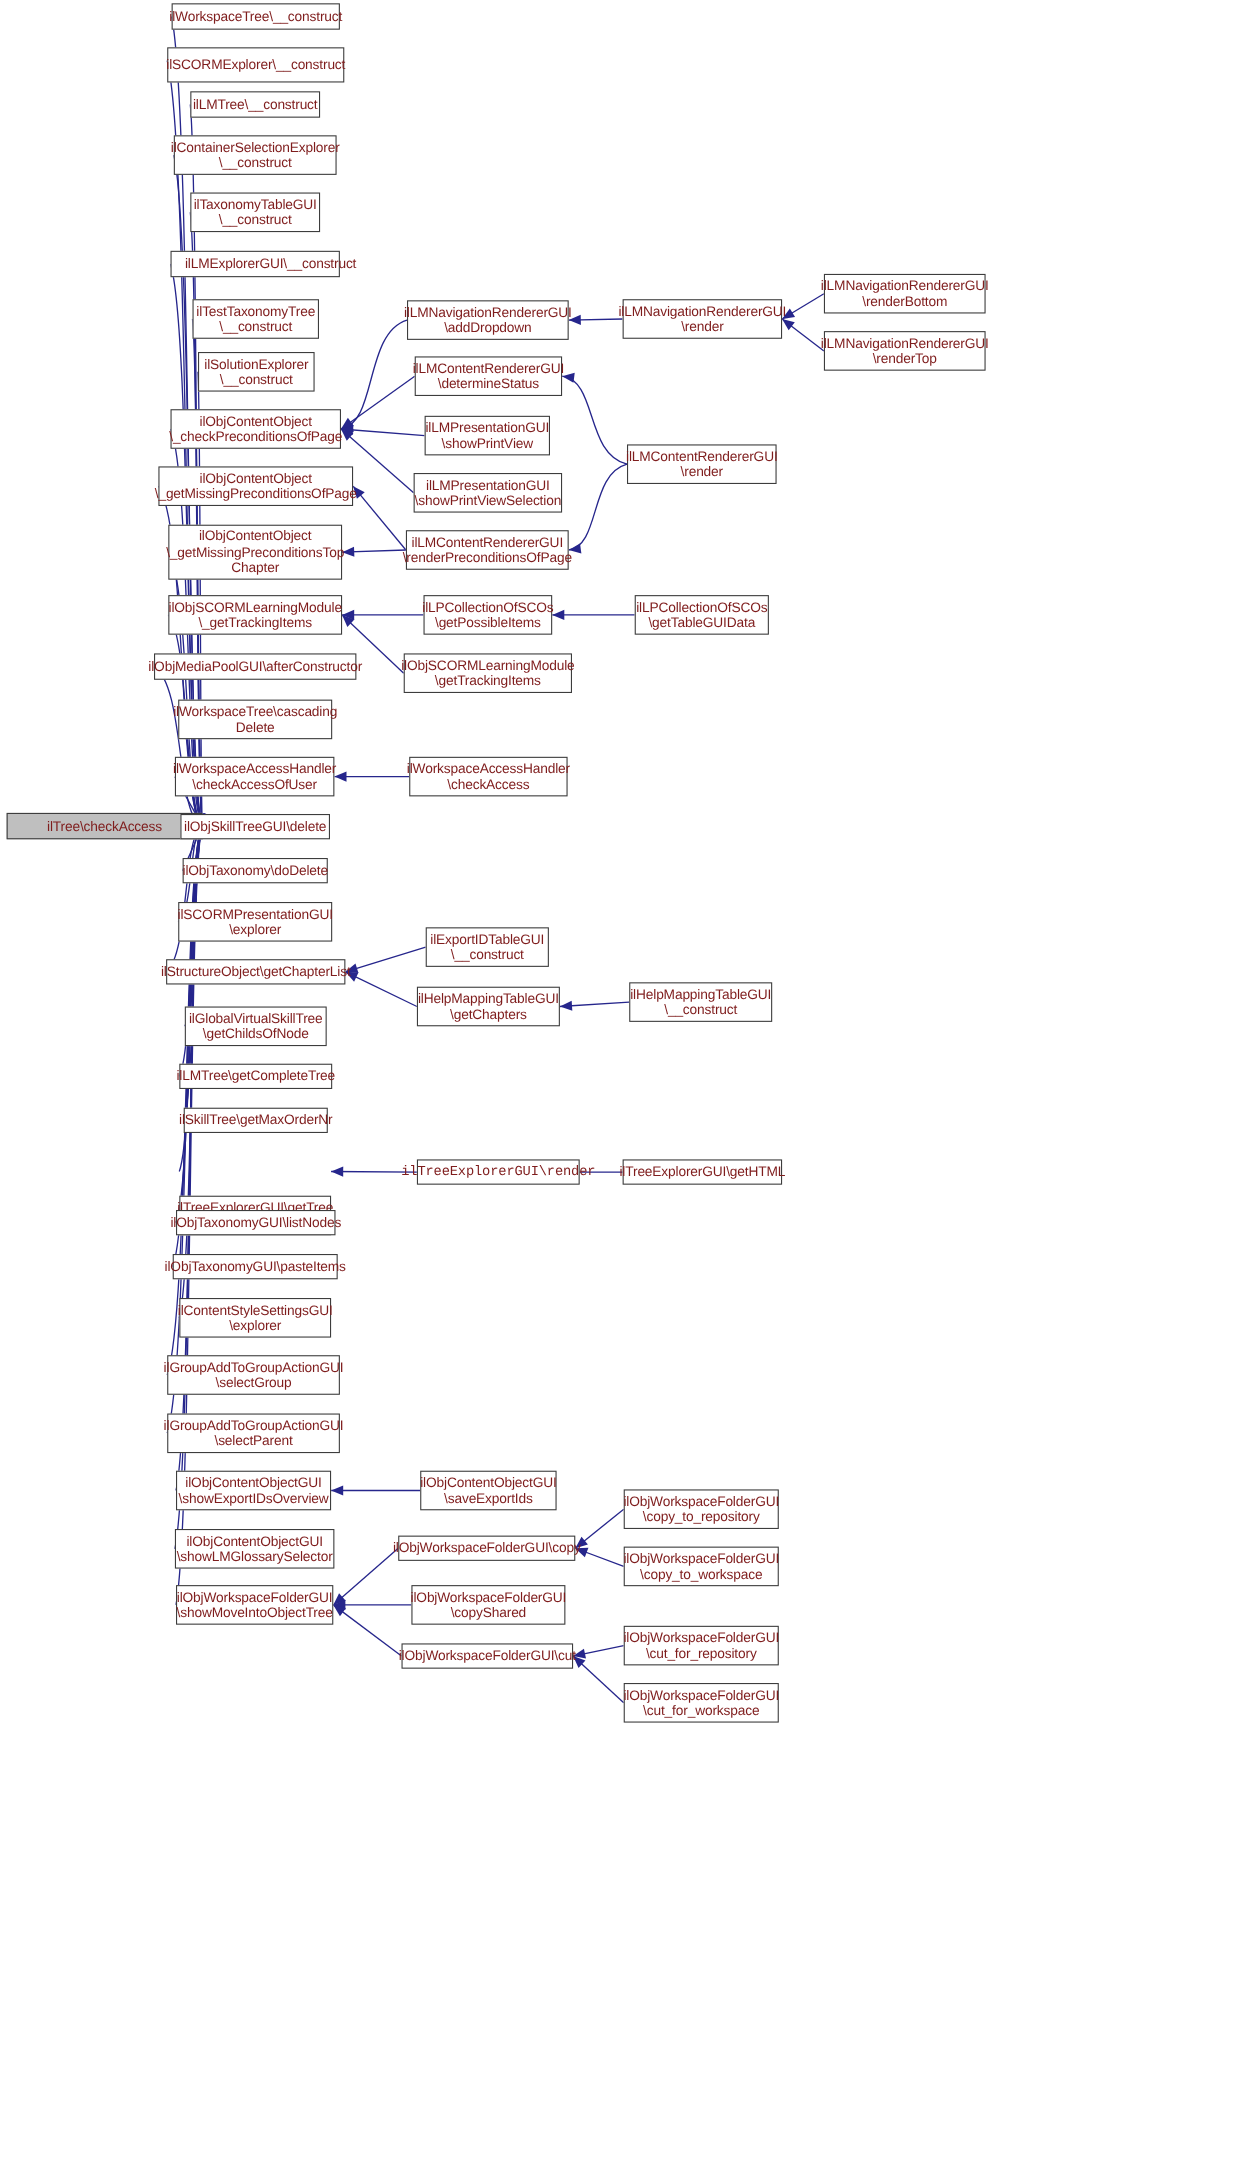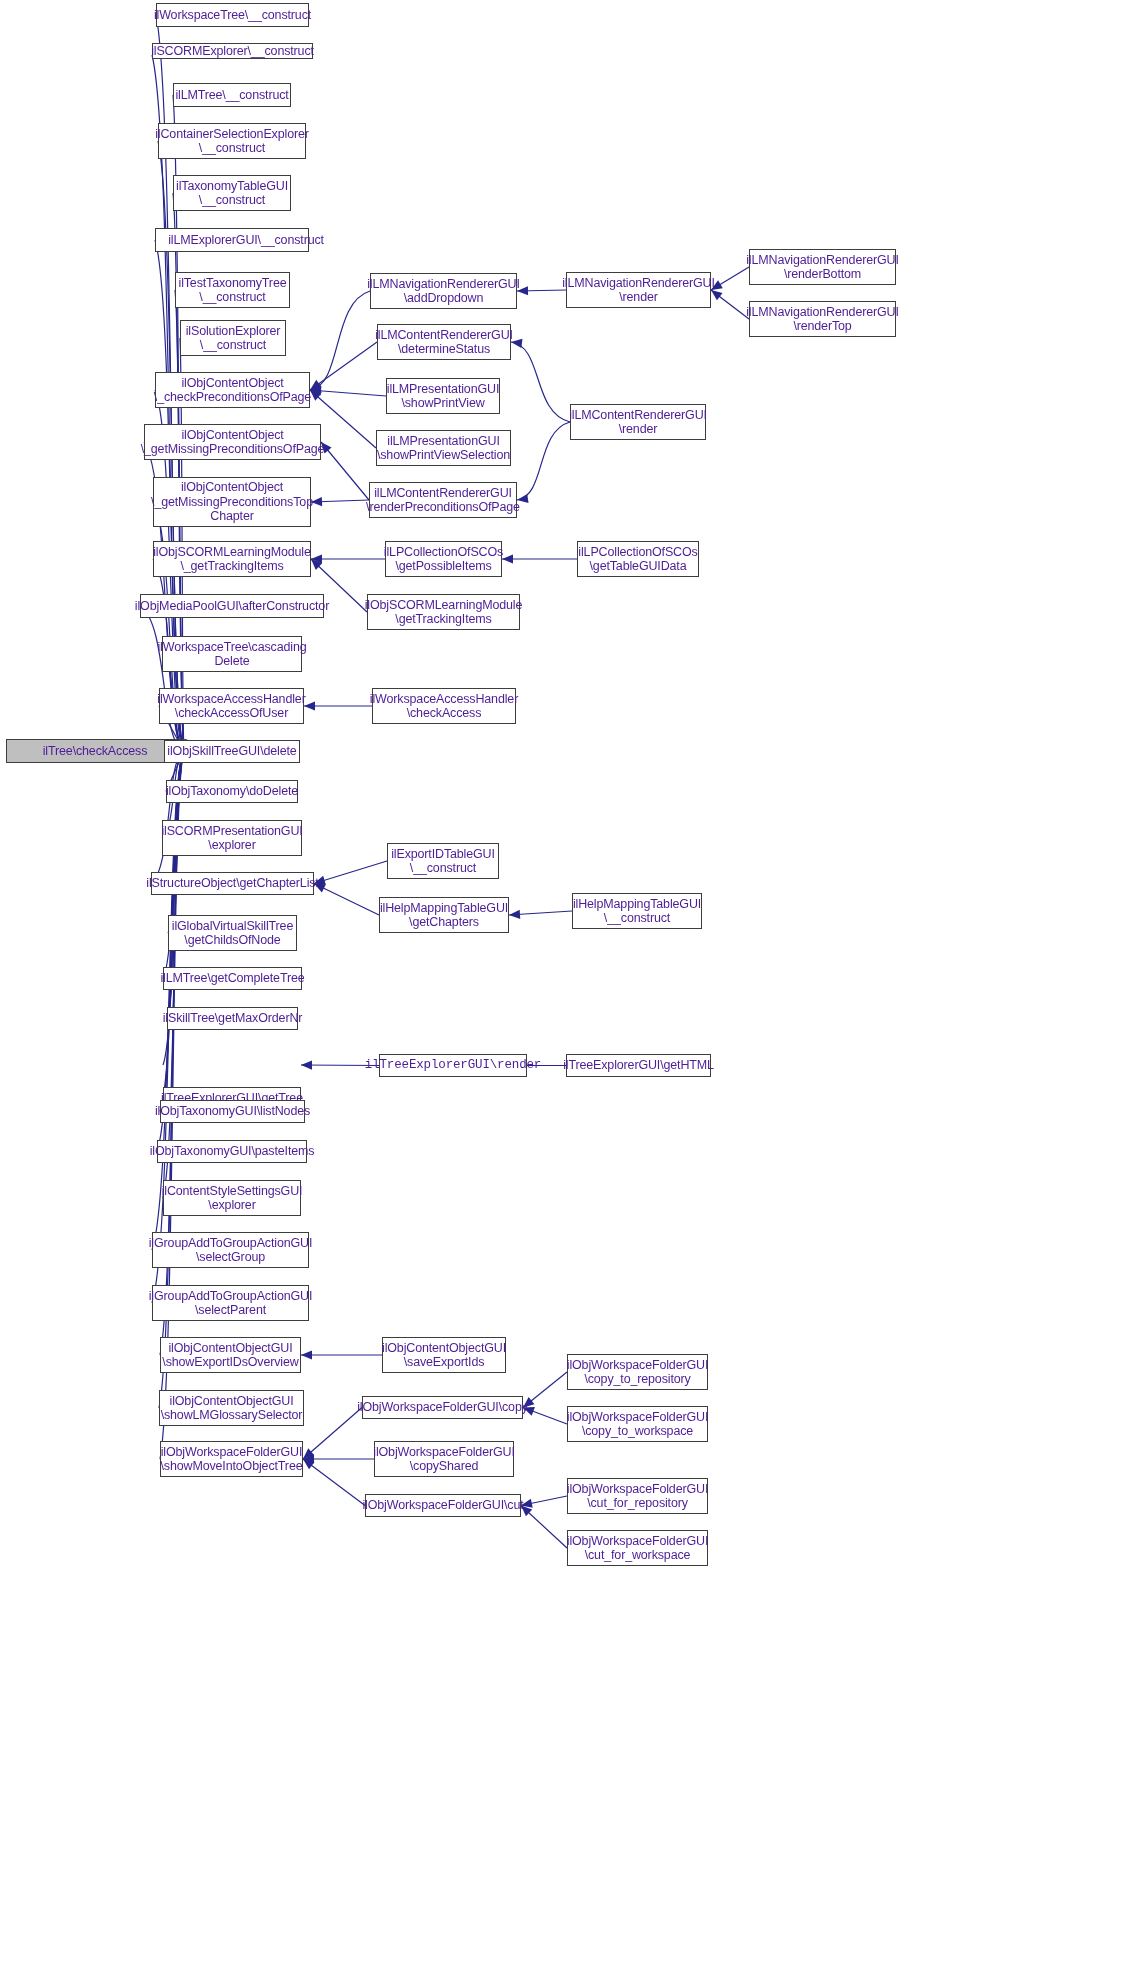--- a/index.html
+++ b/index.html
@@ -21,21 +21,21 @@
     top: 0;
     width: 1133px;
     height: 1971px;
     pointer-events: none;
   }
   .node {
     position: absolute;
     box-sizing: border-box;
     border: 1px solid #3d3d3d;
     background: #ffffff;
-    color: #4c1d95;
+    color: #7f1d1d;
     font-size: 12.5px;
     line-height: 14.5px;
     letter-spacing: -0.15px;
     display: flex;
     align-items: center;
     justify-content: center;
     text-align: center;
     white-space: pre-line;
     z-index: 2;
   }
@@ -163,21 +163,21 @@
       <polygon points="521,1505.5 530.8422984947651,1498.770277840806 532.7030315435268,1507.7801431295466" fill="#26268c"></polygon>
       <path d="M 521 1505.5 L 567 1548" fill="none" stroke="#26268c" stroke-width="1.2"></path>
       <polygon points="521,1505.5 532.2010836231293,1509.586040340925 525.9578566856474,1516.3434153791407" fill="#26268c"></polygon>
       <path d="M 711 290 L 749 267" fill="none" stroke="#26268c" stroke-width="1.2"></path>
       <polygon points="711,290 718.028608543934,280.36887016305263 722.7923931944671,288.23947089002036" fill="#26268c"></polygon>
       <path d="M 711 290 L 749 319" fill="none" stroke="#26268c" stroke-width="1.2"></path>
       <polygon points="711,290 722.5351609755068,293.0166307810448 716.9537664374849,300.33018224465945" fill="#26268c"></polygon>
     </svg>
 <div class="node root" style="left: 6px; top: 739px; width: 178px; height: 24px;">ilTree\checkAccess</div>
     <div class="node" style="left: 156px; top: 3px; width: 153px; height: 24px;">ilWorkspaceTree\__construct</div>
-    <div class="node" style="left: 152px; top: 43px; width: 161px; height: 16px;">ilSCORMExplorer\__construct</div>
+    <div class="node" style="left: 152px; top: 43px; width: 161px; height: 32px;">ilSCORMExplorer\__construct</div>
     <div class="node" style="left: 173px; top: 83px; width: 118px; height: 24px;">ilLMTree\__construct</div>
     <div class="node" style="left: 158px; top: 123px; width: 148px; height: 36px;">ilContainerSelectionExplorer
 \__construct</div>
     <div class="node" style="left: 173px; top: 175px; width: 118px; height: 36px;">ilTaxonomyTableGUI
 \__construct</div>
     <div class="node" style="left: 155px; top: 228px; width: 154px; height: 24px; padding-left: 28px;">ilLMExplorerGUI\__construct</div>
     <div class="node" style="left: 175px; top: 272px; width: 115px; height: 36px;">ilTestTaxonomyTree
 \__construct</div>
     <div class="node" style="left: 180px; top: 320px; width: 106px; height: 36px;">ilSolutionExplorer
 \__construct</div>

